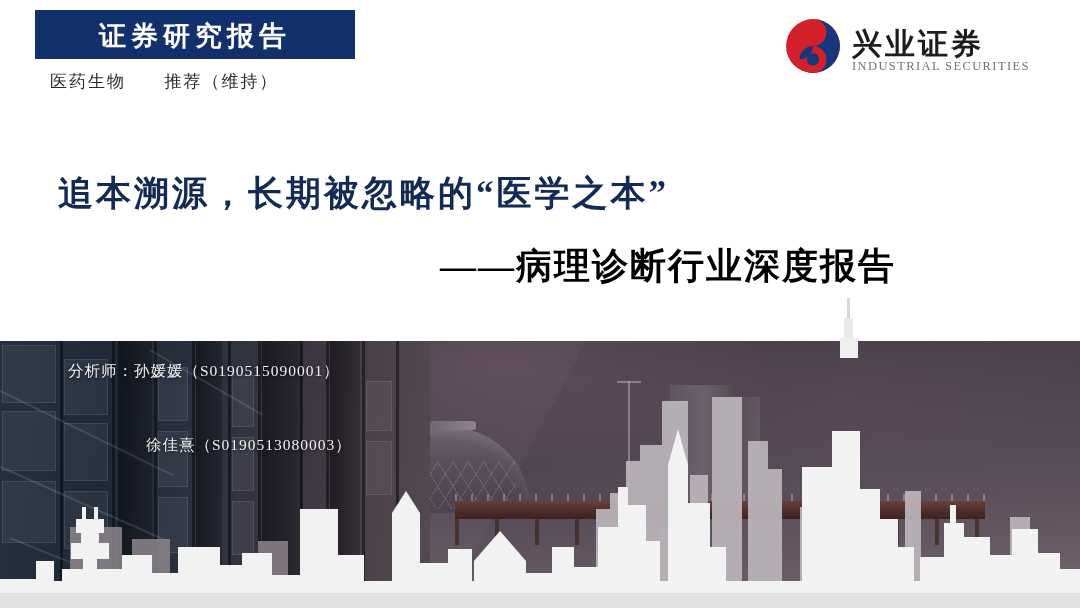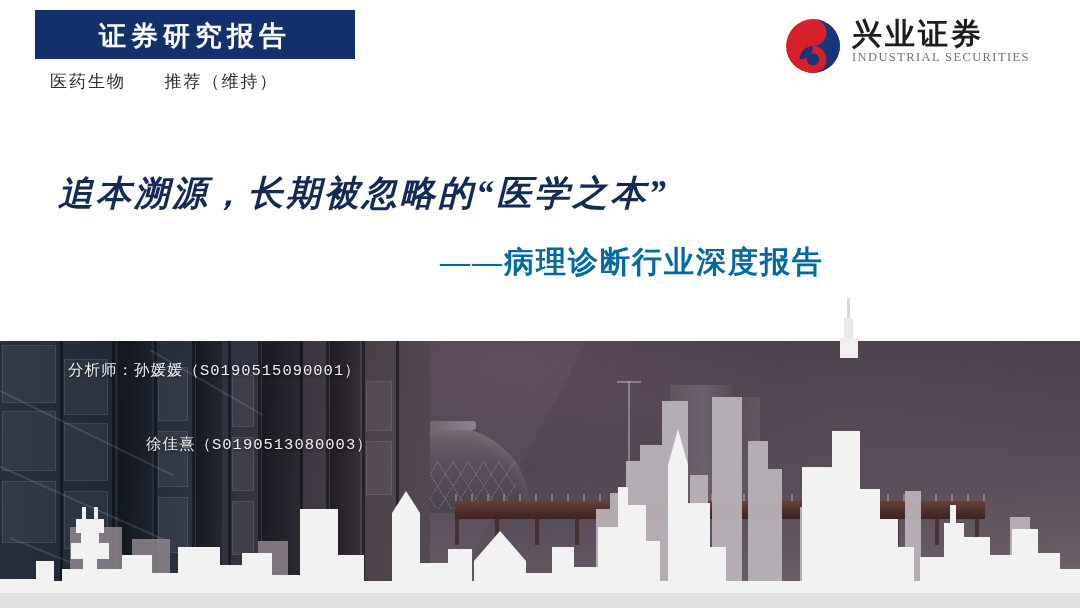--- a/index.html
+++ b/index.html
@@ -67,37 +67,37 @@
   
   #spire{position:absolute;left:830px;top:298px;z-index:6;}
 
   
   #banner{position:absolute;left:35px;top:10px;width:320px;height:49px;background:#12306b;}
   #banner span{display:block;color:#fff;font-size:27px;font-weight:700;letter-spacing:5px;
                text-align:center;line-height:52px;}
   #sector{position:absolute;left:50px;top:70px;font-size:17px;color:#2a2a2a;letter-spacing:2px;}
 
   
-  #logo{position:absolute;left:785px;top:18px;display:flex;align-items:flex-start;gap:11px;}
+  #logo{position:absolute;left:785px;top:18px;display:flex;align-items:flex-end;gap:11px;}
   #logo .mark{width:56px;height:56px;flex:0 0 56px;}
   #logo .wordmark{display:flex;flex-direction:column;align-items:flex-start;}
   #logo .cn{font-size:30px;font-weight:700;color:#1d1d1d;letter-spacing:3px;line-height:1.05;}
   #logo .en{font-size:12.5px;color:#737373;letter-spacing:1.4px;
             font-family:"Liberation Serif","DejaVu Serif",serif;}
 
   
   #title{position:absolute;left:58px;top:170px;font-size:35px;font-weight:700;
-         color:#132a55;letter-spacing:3px;white-space:nowrap;font-style:italic;}
-  #subtitle{position:absolute;left:440px;top:242px;font-size:30px;font-weight:700;
-         color:#0369a1;letter-spacing:2px;white-space:nowrap;}
+         color:#132a55;letter-spacing:3px;white-space:nowrap;}
+  #subtitle{position:absolute;left:440px;top:242px;font-size:36px;font-weight:700;
+         color:#000000;letter-spacing:2px;white-space:nowrap;}
 
   
   #analysts{position:absolute;left:68px;top:356px;z-index:8;color:#f2f2f4;
             font-size:15.5px;letter-spacing:1px;line-height:1.95;
-            text-shadow:0 1px 3px rgba(0,0,0,.65);font-family:Liberation Mono, monospace;}
+            text-shadow:0 1px 3px rgba(0,0,0,.65);}
   #analysts .indent{padding-left:78px;margin-top:44px;}
   #analysts .date{margin-top:8px;display:block;}
 </style>
 </head>
 <body>
 
 <div id="slide">
 
   <div id="photo">
 

